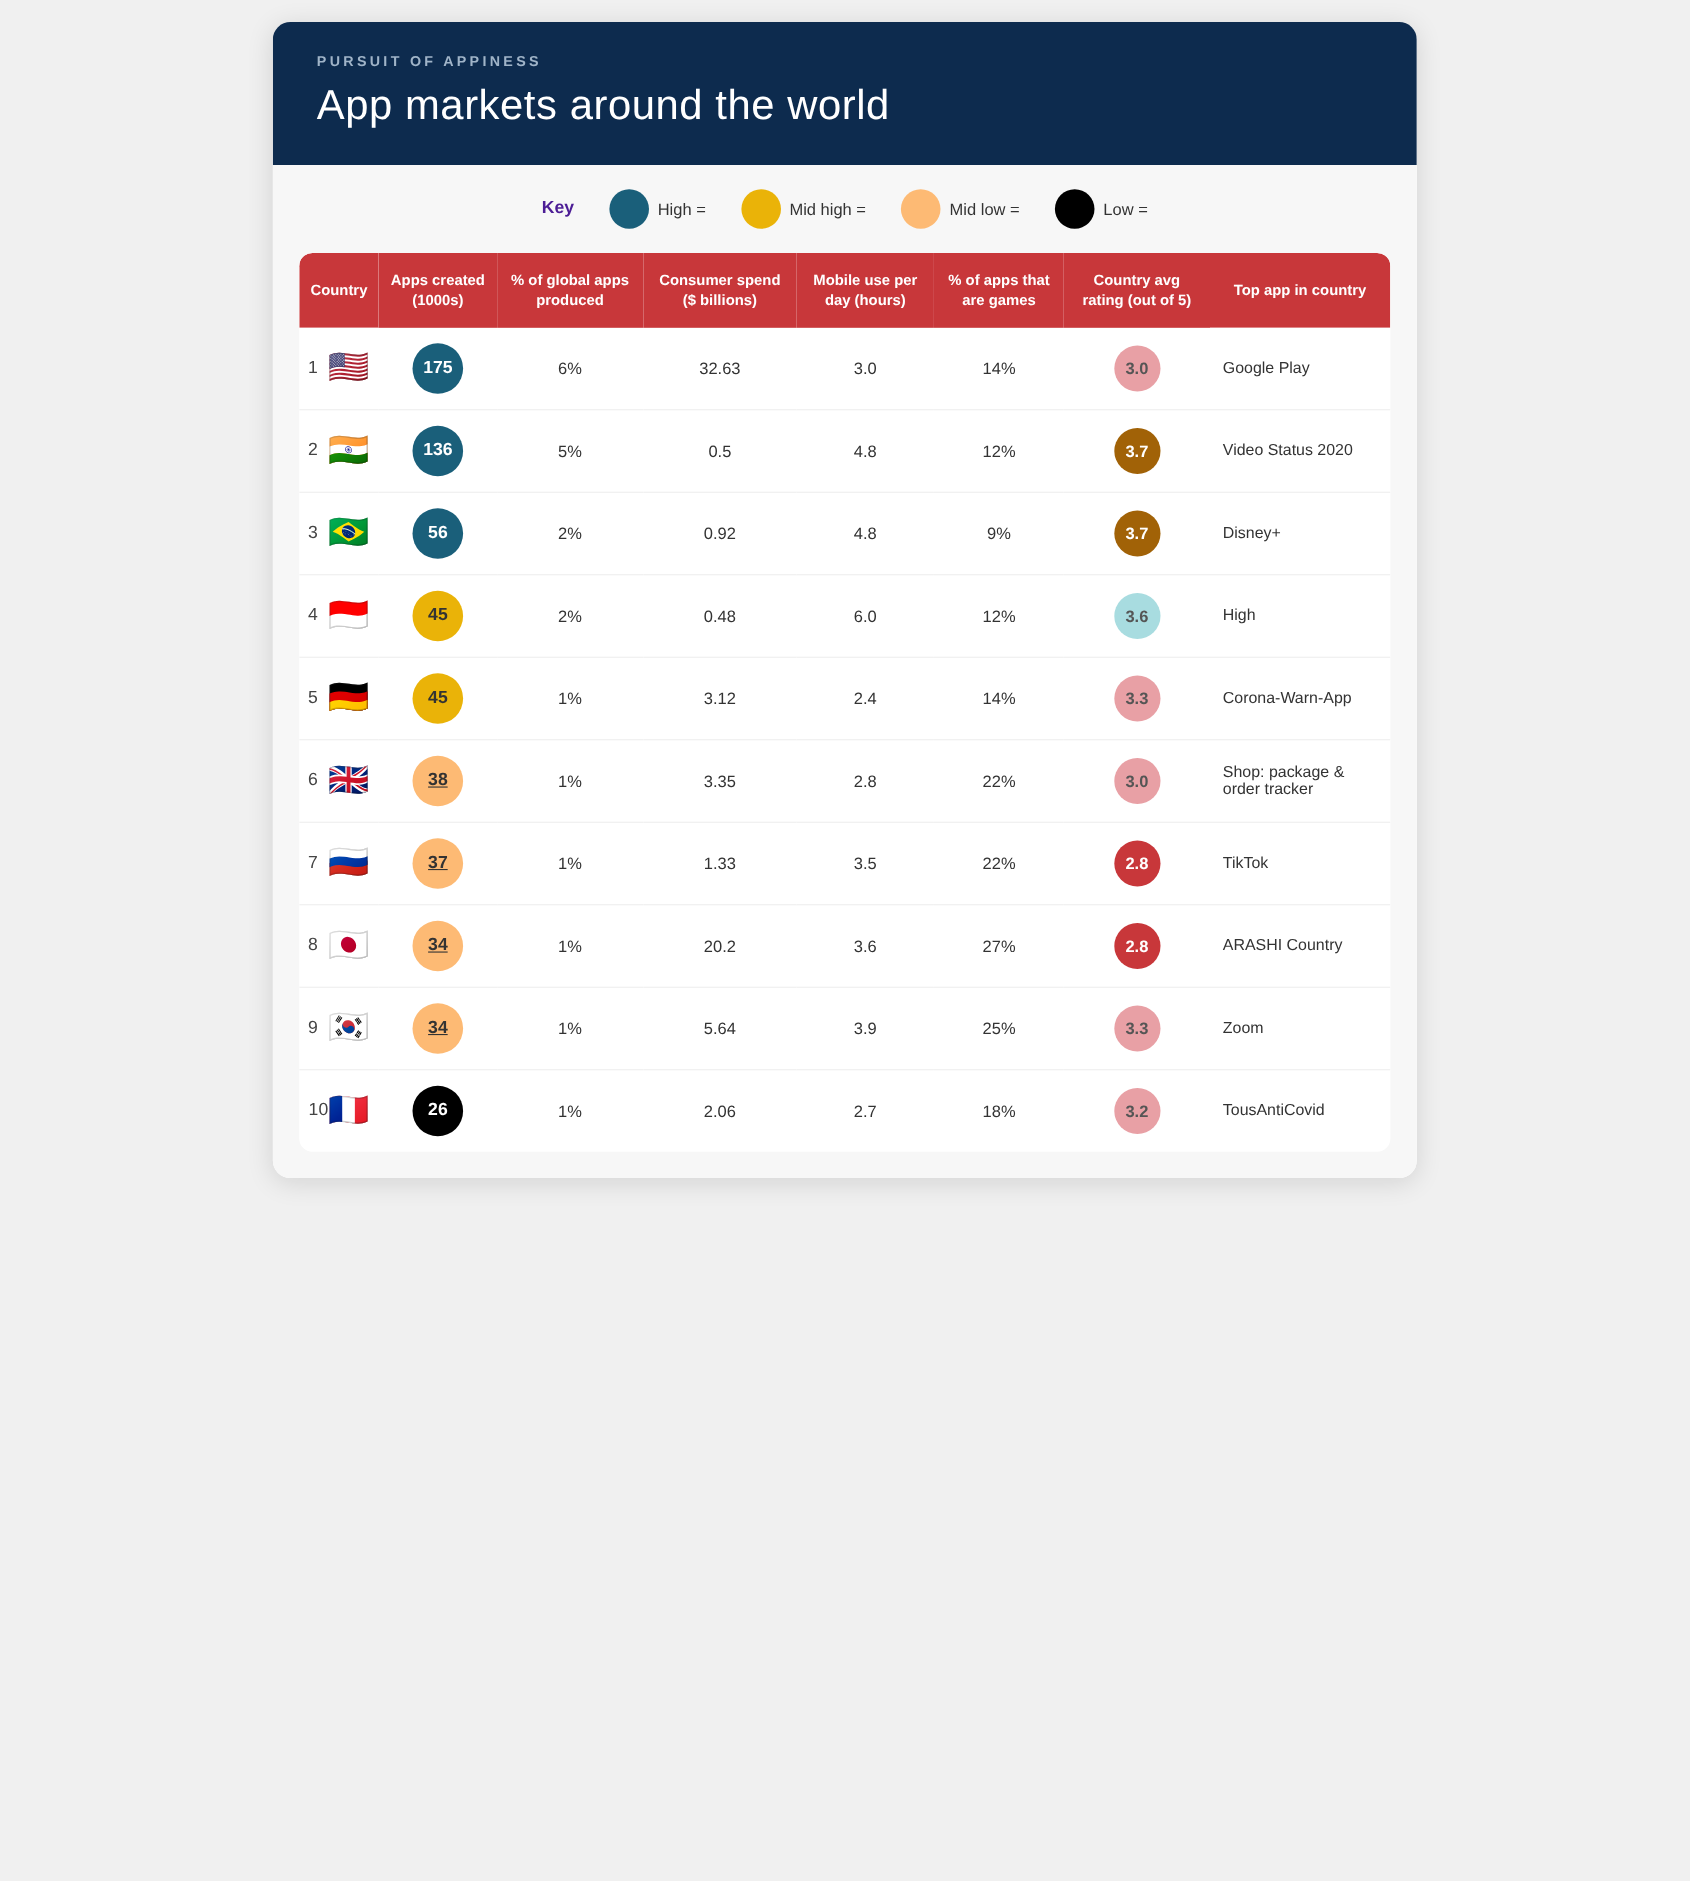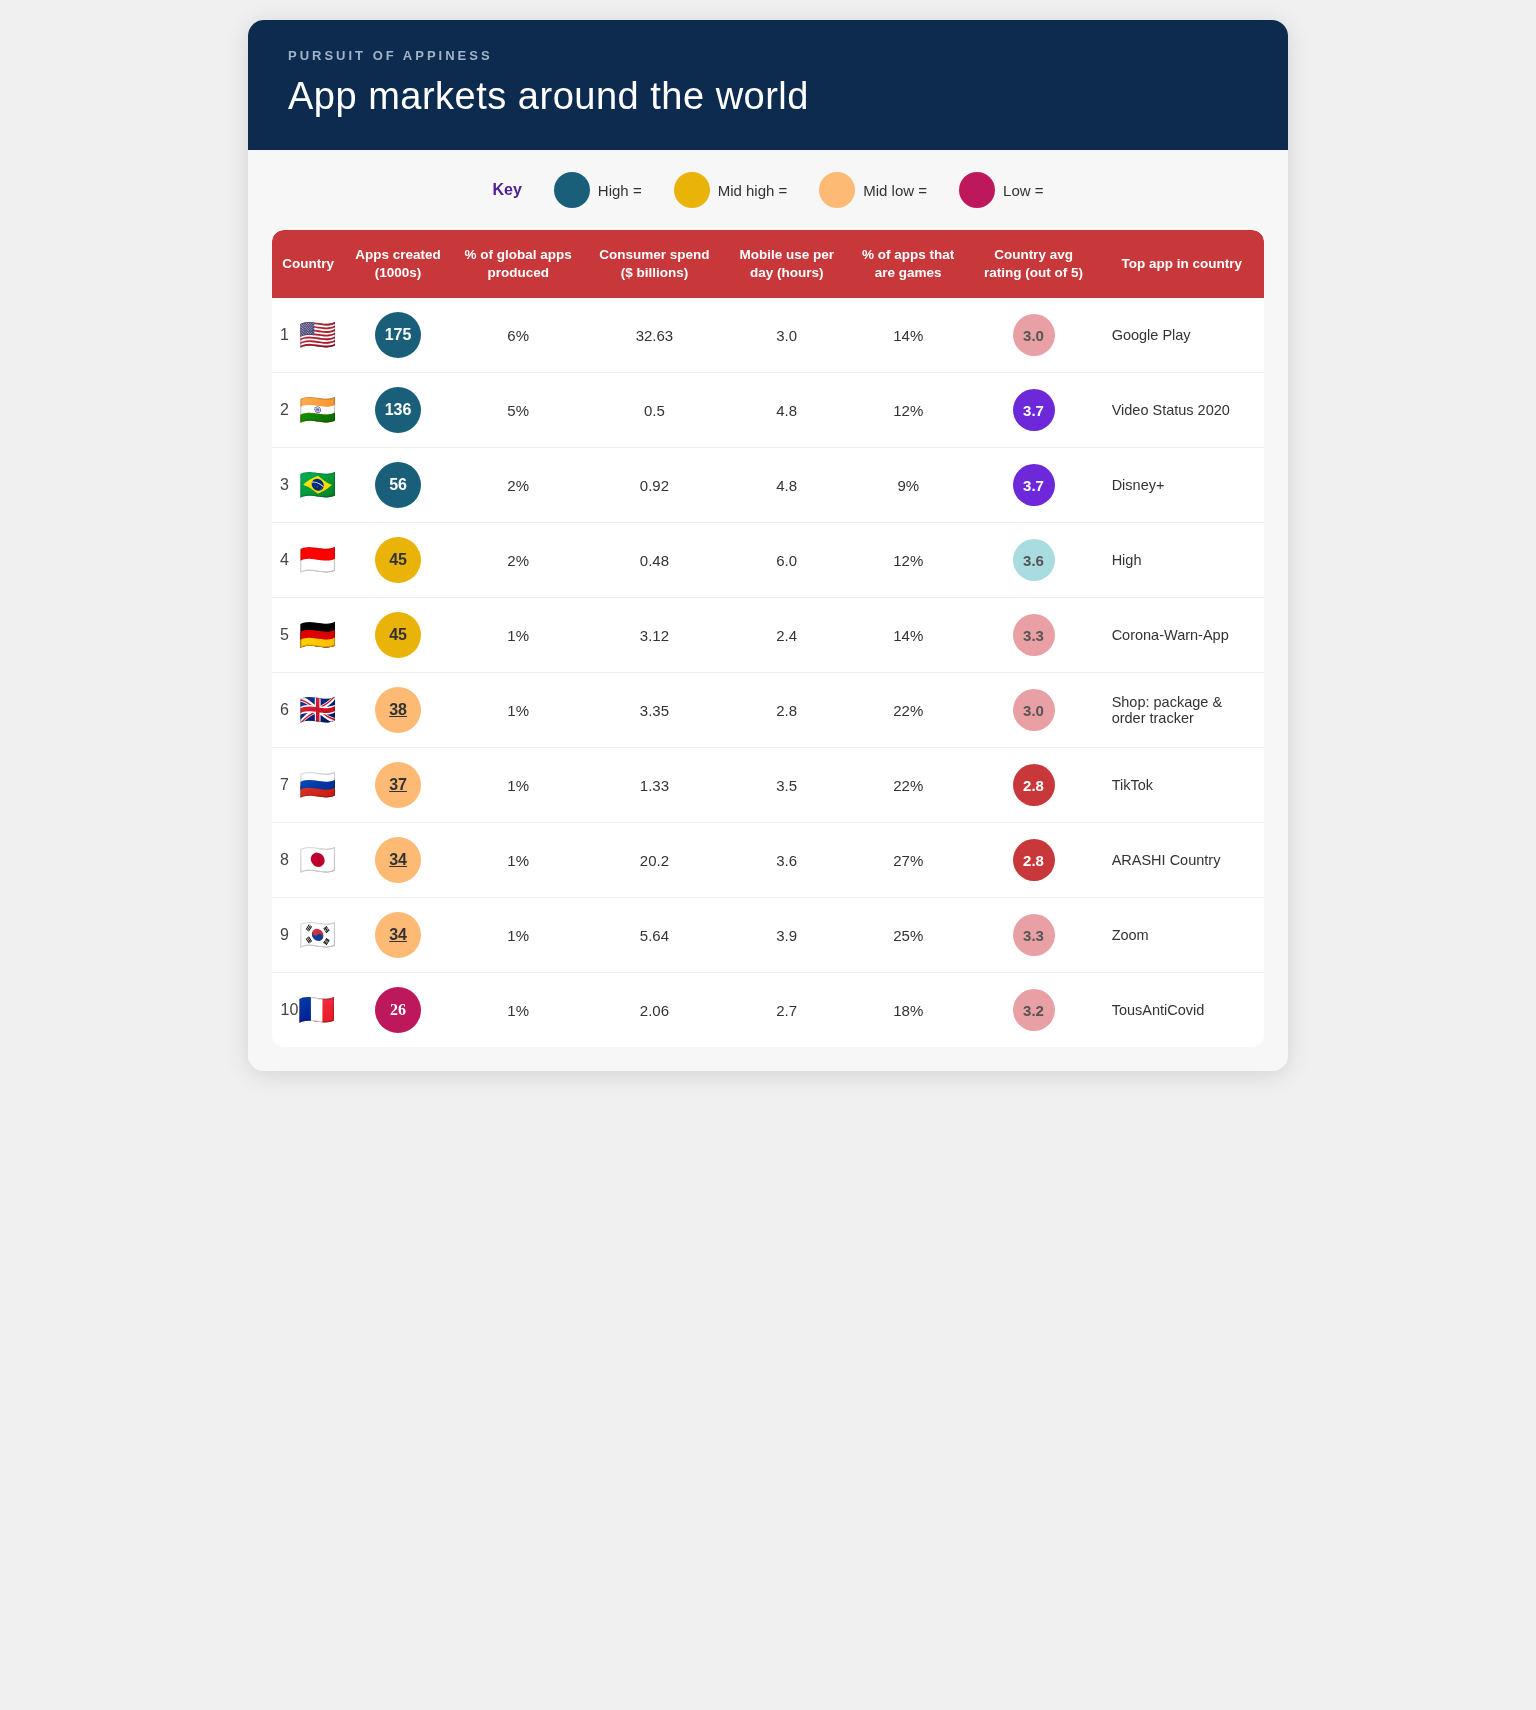--- a/index.html
+++ b/index.html
@@ -138,24 +138,24 @@
       align-items: center;
       justify-content: center;
       font-weight: 700;
       font-size: 15px;
       margin: 0 auto;
     }
     
     .color-high { background: #1a5f7a; }
     .color-midhigh { background: #eab308; color: #333 !important; }
     .color-midlow { background: #fdba74; color: #333 !important; text-decoration: underline; }
-    .color-low { background: #be185d; font-family: Liberation Serif, serif; }
+    .color-low { background: #000000; }
     
     .rating-midlow { background: #e8a0a5; color: #555; }
-    .rating-high { background: #6d28d9; color: #fff; text-align: center; }
+    .rating-high { background: #a16207; color: #fff; text-align: center; }
     .rating-midhigh { background: #a8dce0; color: #555; }
     .rating-low { background: #c8373a; color: #fff; }
   </style>
 </head>
 <body>
 
 <div class="card">
 
   <div class="header">
     <div class="header-subtitle">PURSUIT OF APPINESS</div>

